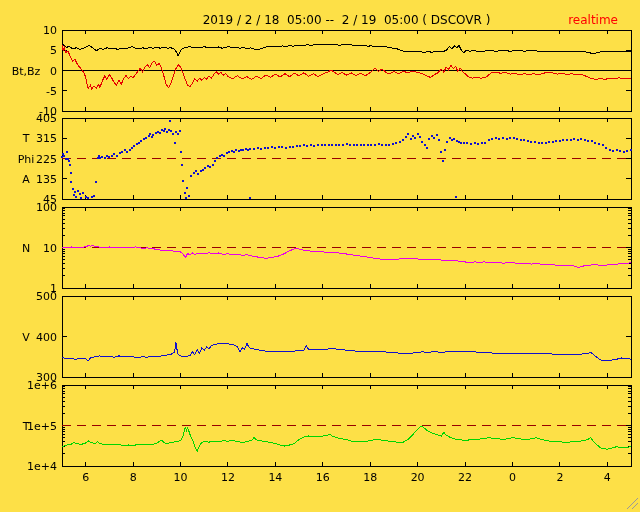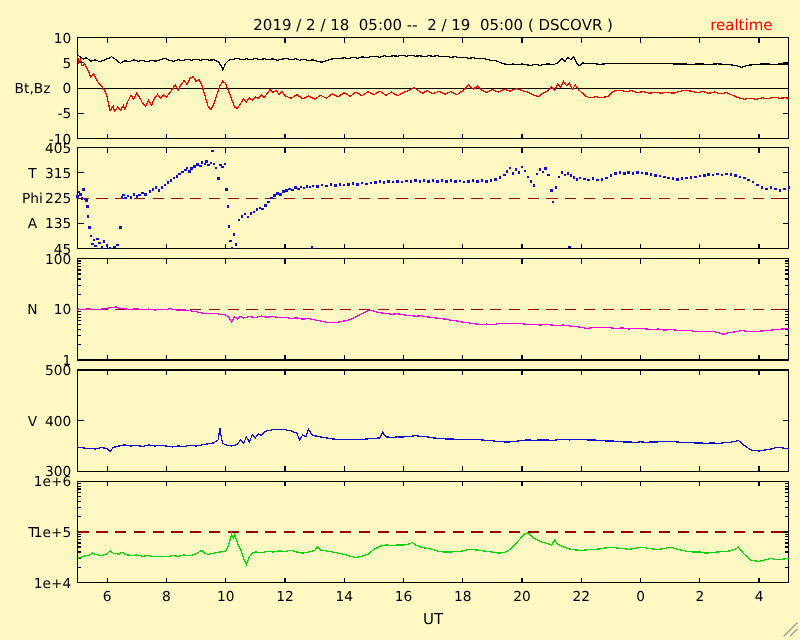--- a/index.html
+++ b/index.html
@@ -1,16 +1,16 @@
 <!DOCTYPE html>
 <html><head>
 <meta charset="utf-8">
 <style>
   html,body{margin:0;padding:0;background:#fff;}
-  #window{position:relative;width:640px;height:512px;background:#fef9c3;overflow:hidden;
+  #window{position:relative;width:640px;height:512px;background:#fde047;overflow:hidden;
           font-family:"DejaVu Sans","Liberation Sans",sans-serif;color:#000;}
   .hdr{position:absolute;top:13px;left:62px;width:569px;text-align:center;
        font-size:12px;white-space:pre;color:#000;}
   .rt{position:absolute;top:13px;right:22px;font-size:12px;color:#ff0000;}
   #chart-svg{position:absolute;left:0;top:0;}
   .xlab{position:absolute;left:62px;width:569px;top:488px;text-align:center;font-size:12px;}
   .grip{position:absolute;right:1px;bottom:2px;}
 </style>
 </head>
 <body>
@@ -514,18 +514,17 @@
       <text x="227.95833333333334" y="481" text-anchor="middle" font-size="11" fill="#000" font-family="DejaVu Sans, Liberation Sans, sans-serif">12</text>
       <text x="275.375" y="481" text-anchor="middle" font-size="11" fill="#000" font-family="DejaVu Sans, Liberation Sans, sans-serif">14</text>
       <text x="322.79166666666663" y="481" text-anchor="middle" font-size="11" fill="#000" font-family="DejaVu Sans, Liberation Sans, sans-serif">16</text>
       <text x="370.2083333333333" y="481" text-anchor="middle" font-size="11" fill="#000" font-family="DejaVu Sans, Liberation Sans, sans-serif">18</text>
       <text x="417.625" y="481" text-anchor="middle" font-size="11" fill="#000" font-family="DejaVu Sans, Liberation Sans, sans-serif">20</text>
       <text x="465.0416666666667" y="481" text-anchor="middle" font-size="11" fill="#000" font-family="DejaVu Sans, Liberation Sans, sans-serif">22</text>
       <text x="512.4583333333333" y="481" text-anchor="middle" font-size="11" fill="#000" font-family="DejaVu Sans, Liberation Sans, sans-serif">0</text>
       <text x="559.875" y="481" text-anchor="middle" font-size="11" fill="#000" font-family="DejaVu Sans, Liberation Sans, sans-serif">2</text>
       <text x="607.2916666666667" y="481" text-anchor="middle" font-size="11" fill="#000" font-family="DejaVu Sans, Liberation Sans, sans-serif">4</text>
     </svg>
-  <div class="xlab">UT</div>
   <svg class="grip" width="14" height="14">
     <line x1="2" y1="13" x2="13" y2="2" stroke="#999999" stroke-width="1"></line>
     <line x1="7" y1="13" x2="13" y2="7" stroke="#999999" stroke-width="1"></line>
   </svg>
 </div>
 
 </body></html>

